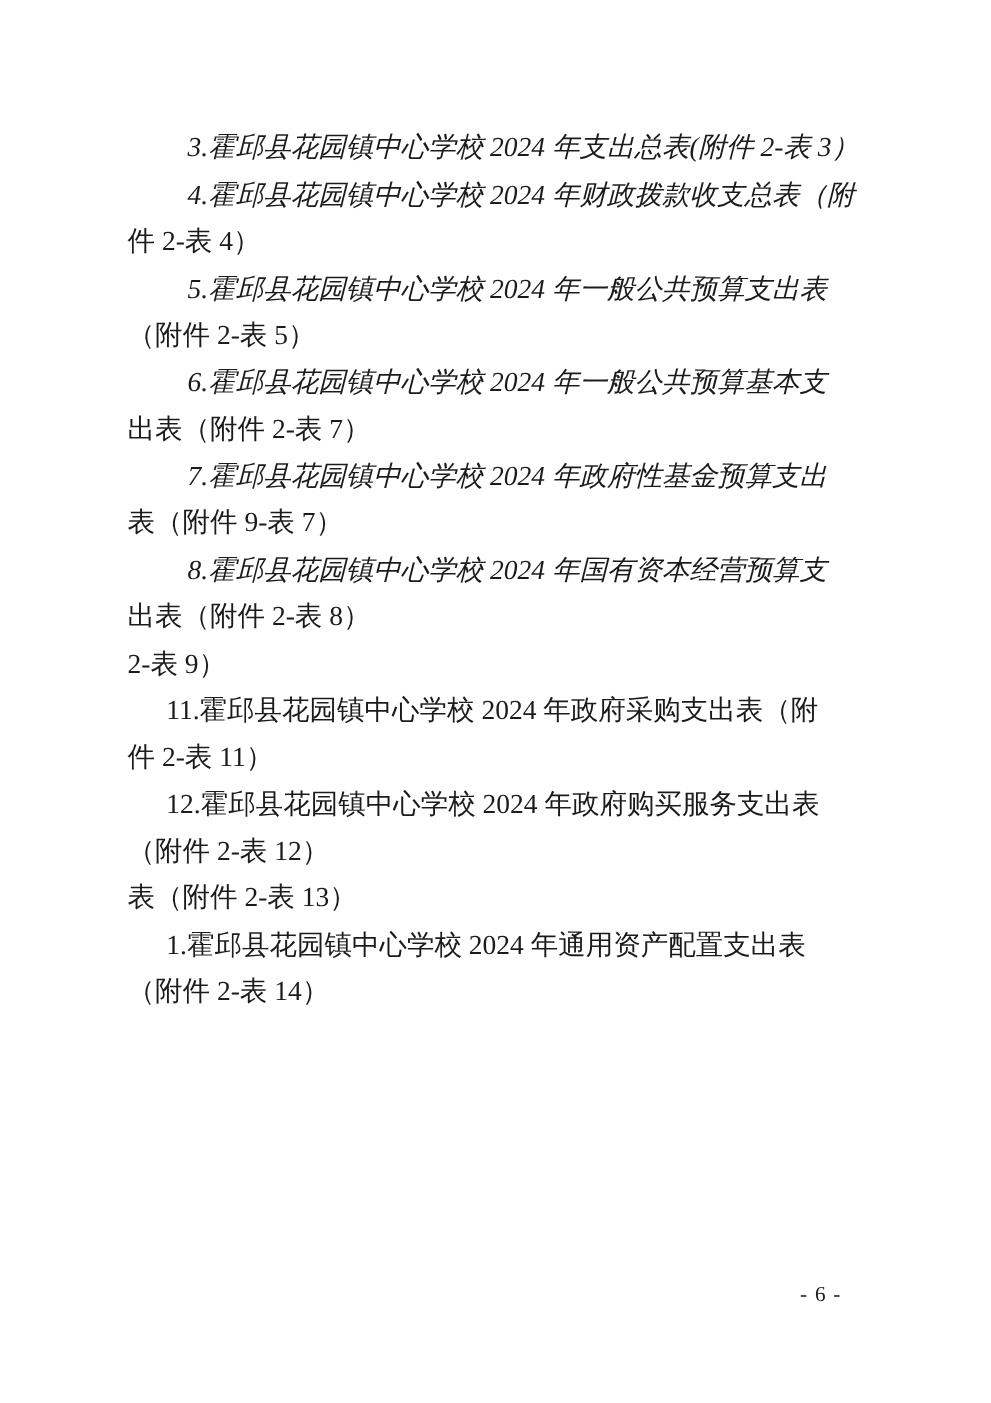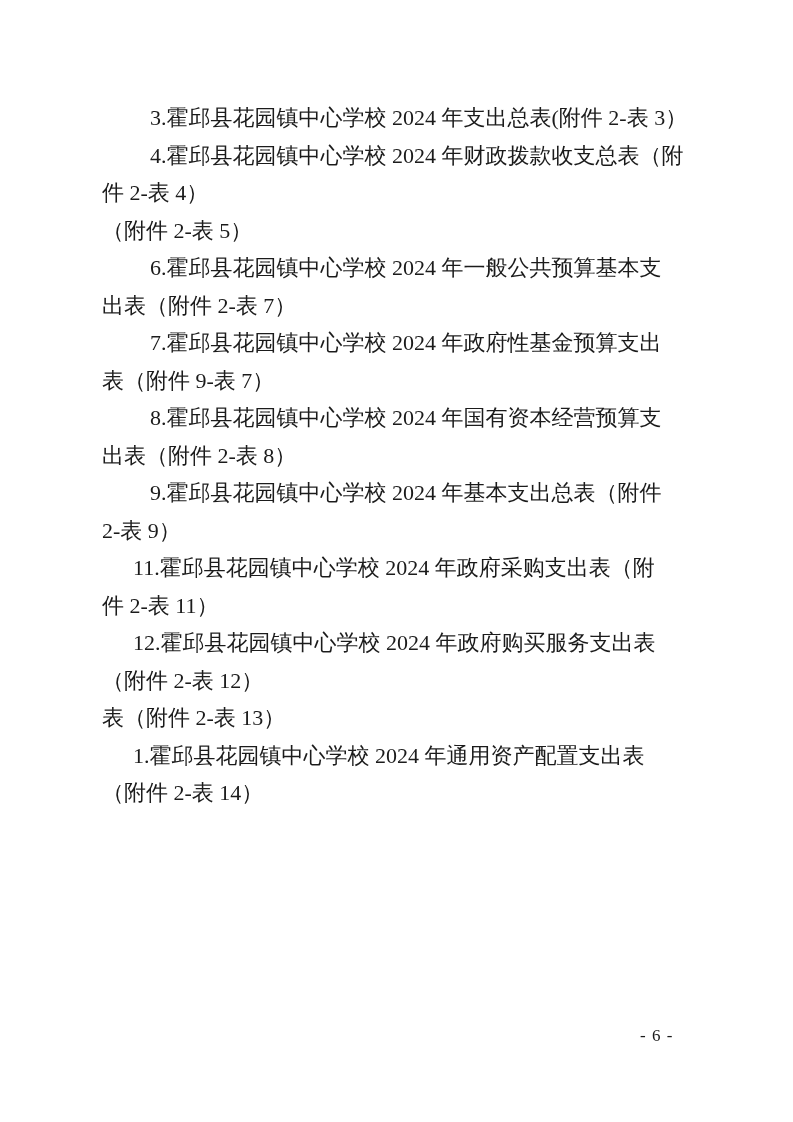--- a/index.html
+++ b/index.html
@@ -25,21 +25,21 @@
     line-height: 37.5px;
   }
   .item {
     margin: 0;
     padding: 0;
   }
   .line {
     display: block;
     white-space: nowrap;
   }
-  .ind1 { padding-left: 48px; }   
+  .ind1 { padding-left: 48px; font-style: italic; }   
   .ind2 { padding-left: 31px; }   
   .pageno {
     position: absolute;
     top: 1026px;
     left: 640px;
     font-size: 17px;
     line-height: 20px;
     letter-spacing: 1px;
     color: #1b1b1b;
   }
@@ -53,40 +53,40 @@
     <p class="item">
       <span class="line ind1">3.霍邱县花园镇中心学校 2024 年支出总表(附件 2-表 3）</span>
     </p>
 
     <p class="item">
       <span class="line ind1">4.霍邱县花园镇中心学校 2024 年财政拨款收支总表（附</span>
       <span class="line">件 2-表 4）</span>
     </p>
 
     <p class="item">
+      <span class="line ind1">5.霍邱县花园镇中心学校 2024 年一般公共预算支出表</span>
       <span class="line">（附件 2-表 5）</span>
     </p>
 
     <p class="item">
       <span class="line ind1">6.霍邱县花园镇中心学校 2024 年一般公共预算基本支</span>
       <span class="line">出表（附件 2-表 7）</span>
     </p>
 
     <p class="item">
       <span class="line ind1">7.霍邱县花园镇中心学校 2024 年政府性基金预算支出</span>
       <span class="line">表（附件 9-表 7）</span>
     </p>
 
     <p class="item">
       <span class="line ind1">8.霍邱县花园镇中心学校 2024 年国有资本经营预算支</span>
       <span class="line">出表（附件 2-表 8）</span>
     </p>
 
     <p class="item">
-      <span class="line ind1">9.霍邱县花园镇中心学校 2024 年基本支出总表（附件</span>
       <span class="line">2-表 9）</span>
     </p>
 
 
     <p class="item">
       <span class="line ind2">11.霍邱县花园镇中心学校 2024 年政府采购支出表（附</span>
       <span class="line">件 2-表 11）</span>
     </p>
 
     <p class="item">

